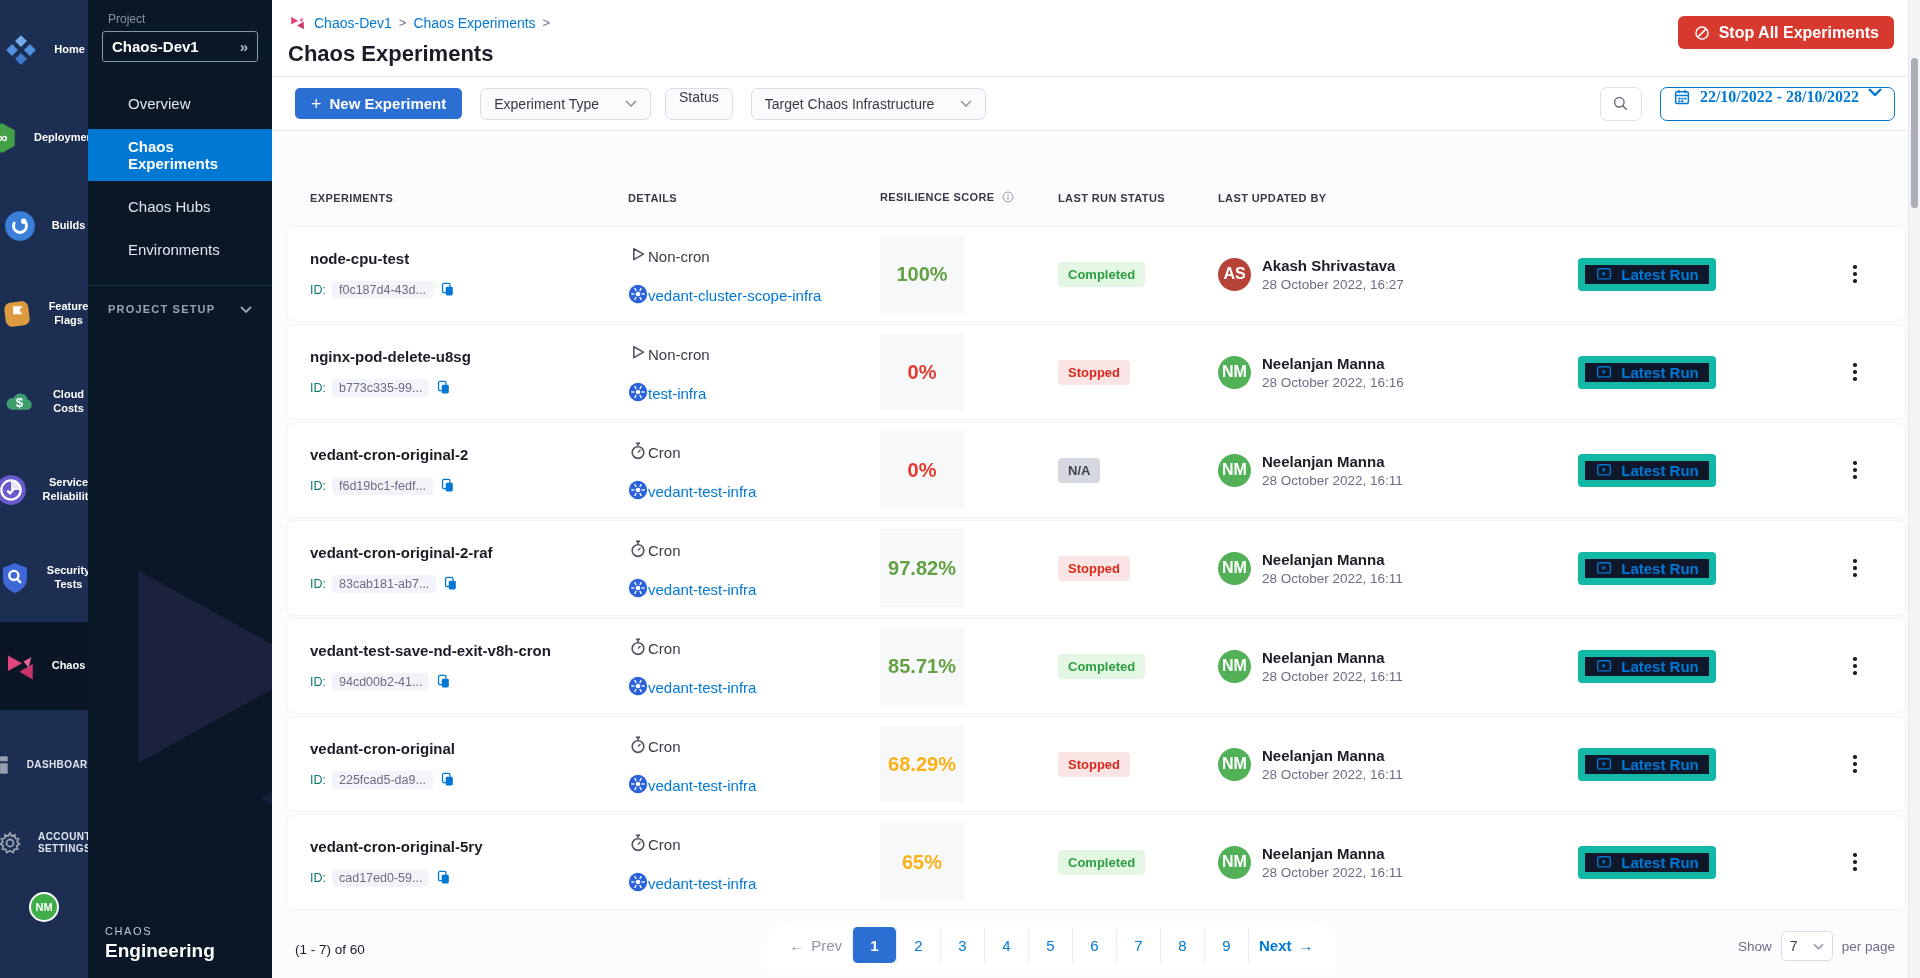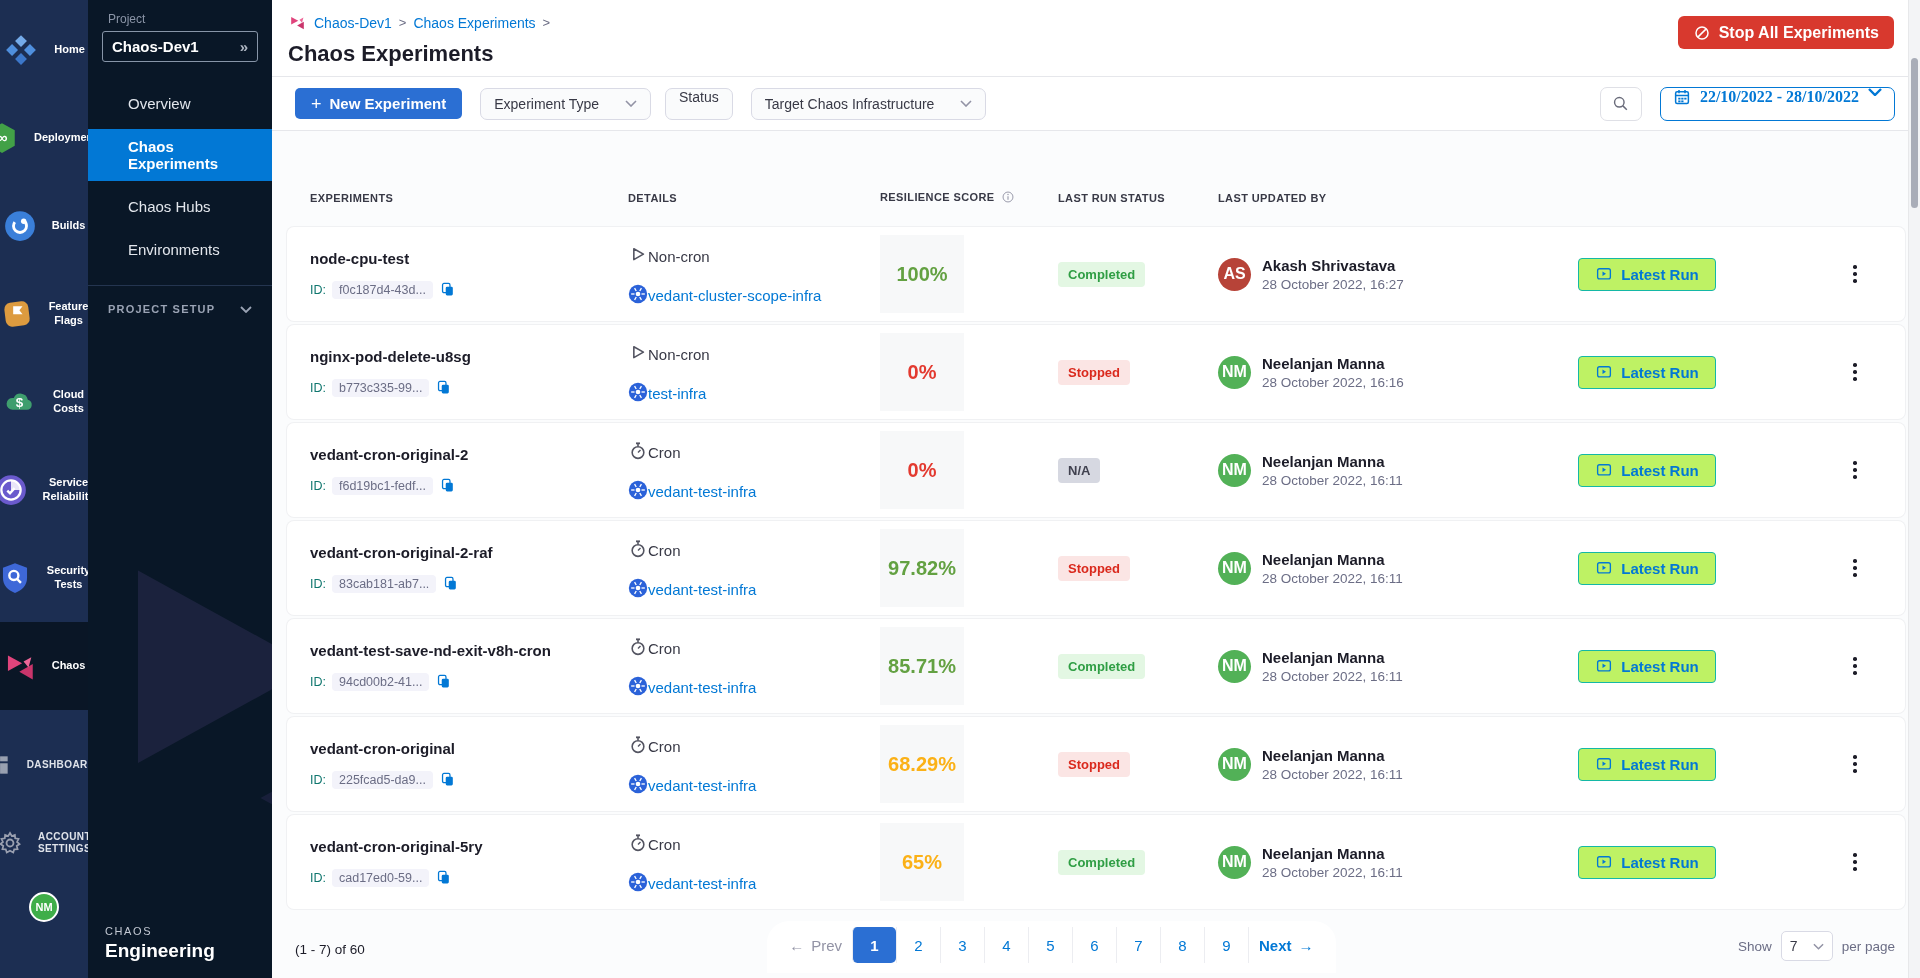--- a/index.html
+++ b/index.html
@@ -79,21 +79,21 @@
   .score-green { color:#63a142; } .score-red { color:#e33a30; } .score-orange { color:#fbb117; }
   .badge { display:inline-block; padding:5px 10px; border-radius:4px; font-size:13px; font-weight:700; }
   .badge-completed { background:#e3f7e3; color:#2f9e44; }
   .badge-stopped { background:#fbe5e4; color:#da291d; }
   .badge-na { background:#d6d8e1; color:#40414f; }
   .upd { display:flex; align-items:center; gap:11px; }
   .avatar { width:33px; height:33px; border-radius:50%; color:#fff; font-size:16px; font-weight:700; display:flex; align-items:center; justify-content:center; flex-shrink:0; }
   .avatar-red { background:#b74338; } .avatar-green { background:#52b157; }
   .upd-name { font-size:15px; font-weight:700; color:#1c1c28; }
   .upd-date { font-size:13.5px; color:#6b6d85; margin-top:3px; }
-  .latest-btn { width:138px; height:33px; border:1px solid #14b8a6; background:#bef264; color:#0278d5; border-radius:4px; font-size:15px; font-weight:600; display:flex; align-items:center; justify-content:center; gap:8px; cursor:pointer; font-family:inherit; }
+  .latest-btn { width:138px; height:33px; border:7px solid #14b8a6; background:#0f172a; color:#0278d5; border-radius:4px; font-size:15px; font-weight:600; display:flex; align-items:center; justify-content:center; gap:8px; cursor:pointer; font-family:inherit; }
   .latest-btn svg { width:18px; height:18px; }
   .kebab { display:flex; flex-direction:column; gap:3.5px; align-items:center; justify-self:center; cursor:pointer; padding:6px; }
   .kebab i { width:3.5px; height:3.5px; border-radius:50%; background:#1c1c28; }
 
   
   .pagebar { display:flex; align-items:flex-end; margin-top:8px; height:52px; }
   .pg-summary { font-size:13.5px; color:#1c1c28; margin:0 0 16px 8px; }
   .pager { margin:0 auto; background:#fff; border-radius:22px 22px 0 0; display:flex; align-items:center; padding:6px 12px 10px; }
   .pg-btn { min-width:44px; height:36px; border:none; background:transparent; font-size:15px; color:#0278d5; font-weight:500; display:flex; align-items:center; justify-content:center; cursor:pointer; border-left:1px solid #ecedf1; font-family:inherit; padding:0 10px; }
   .pg-btn:first-child { border-left:none; }

